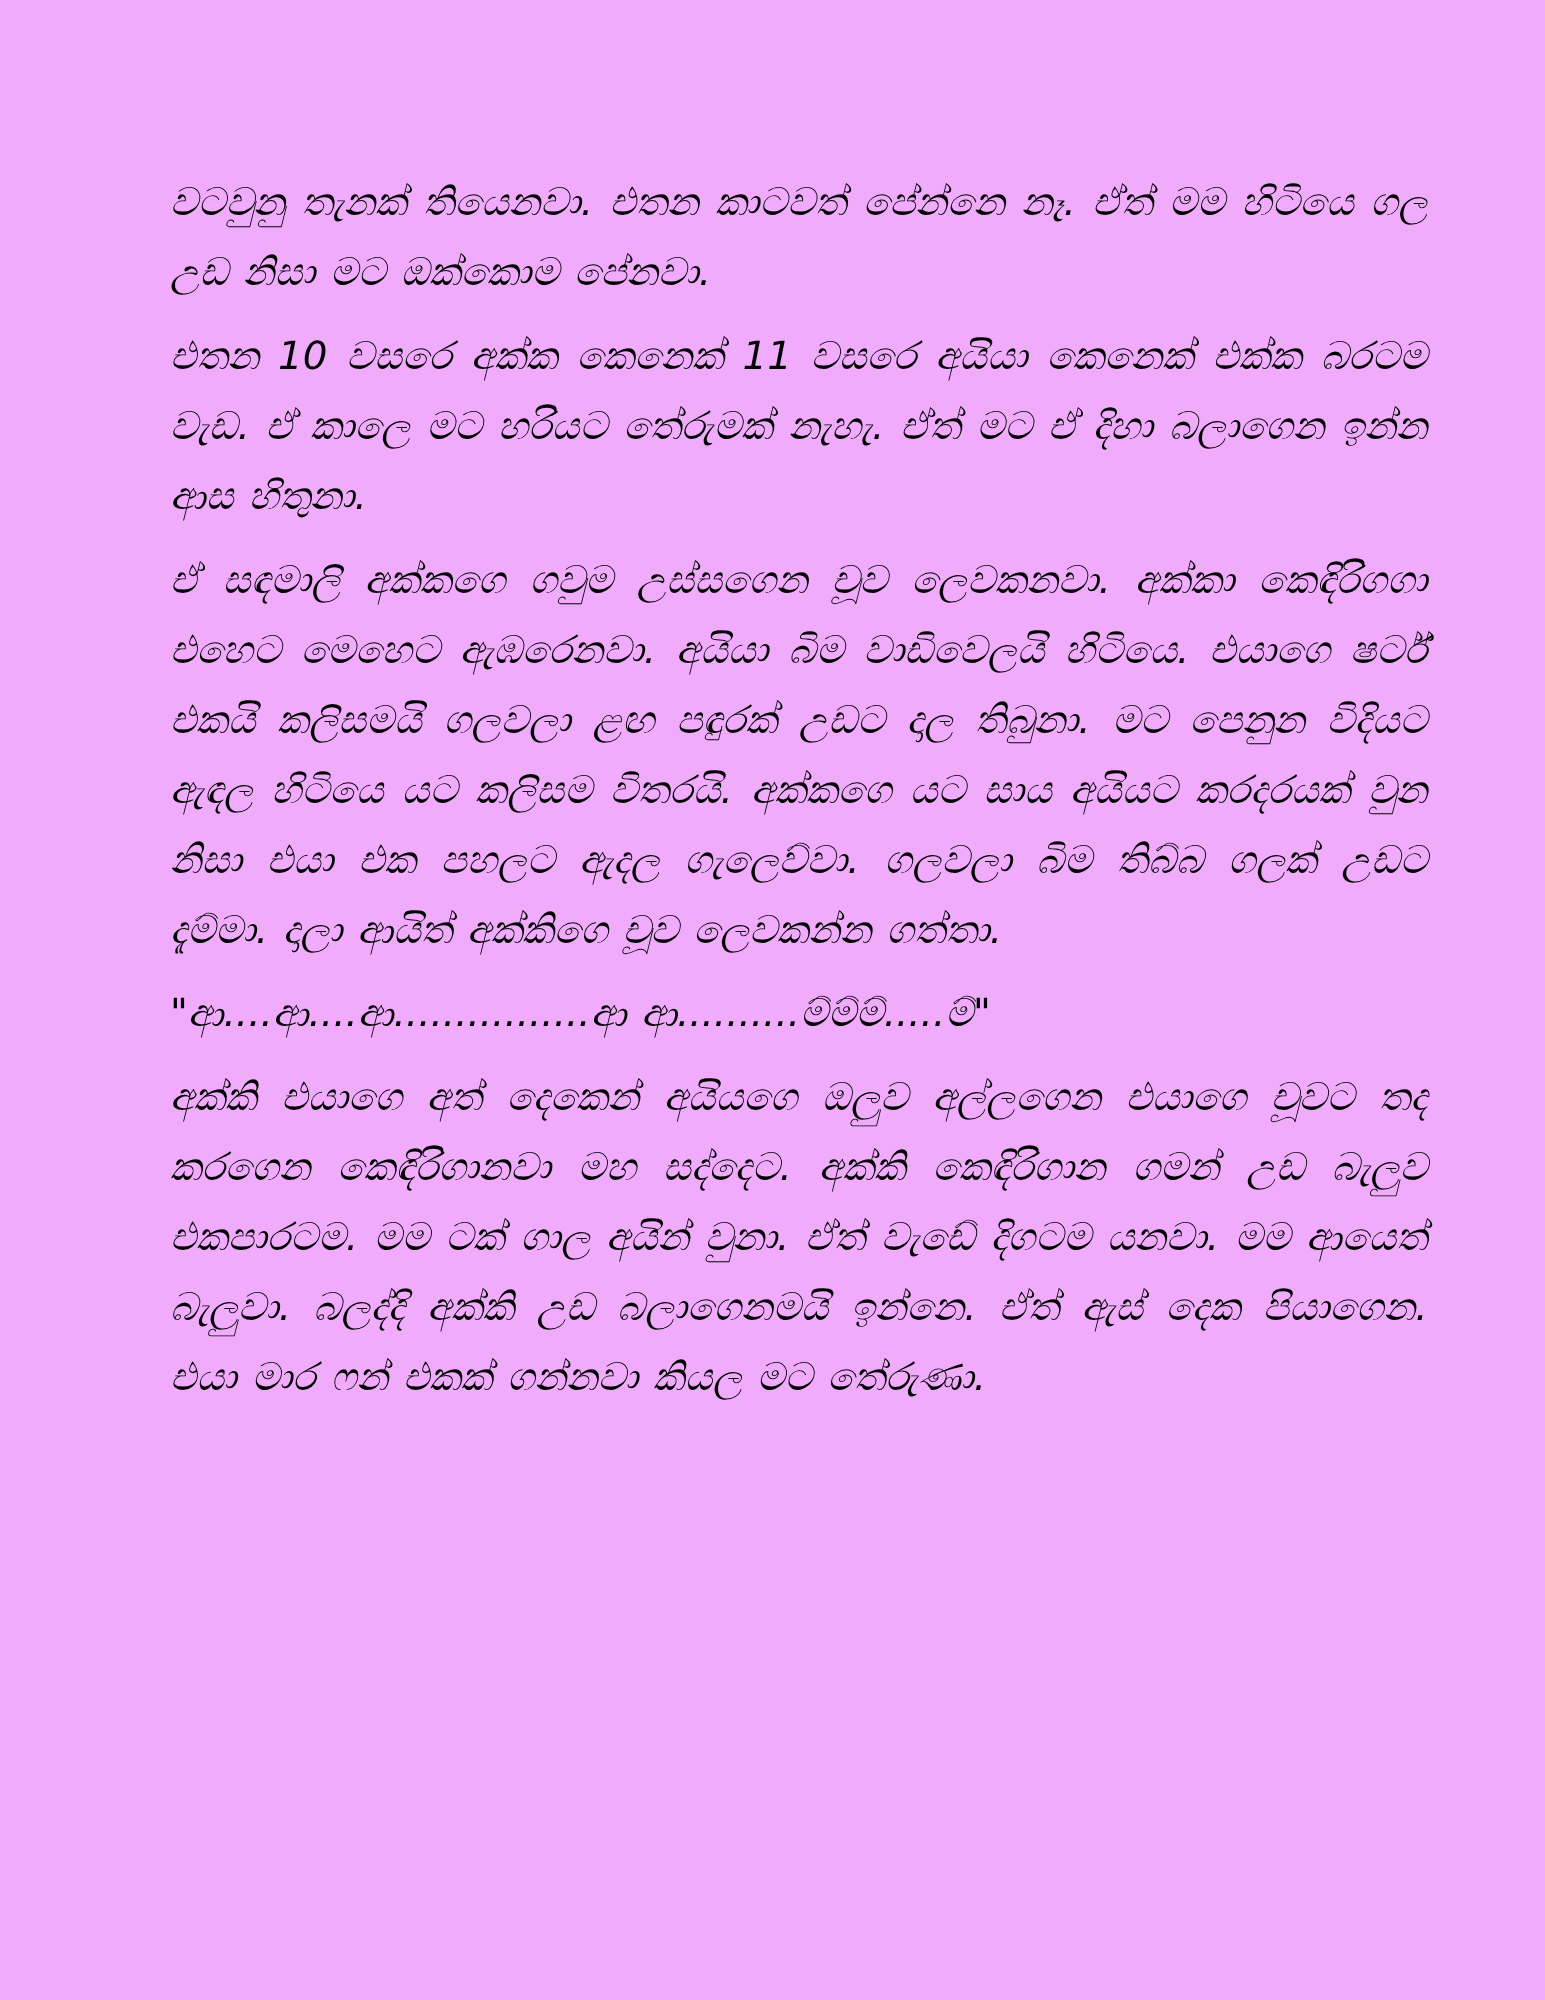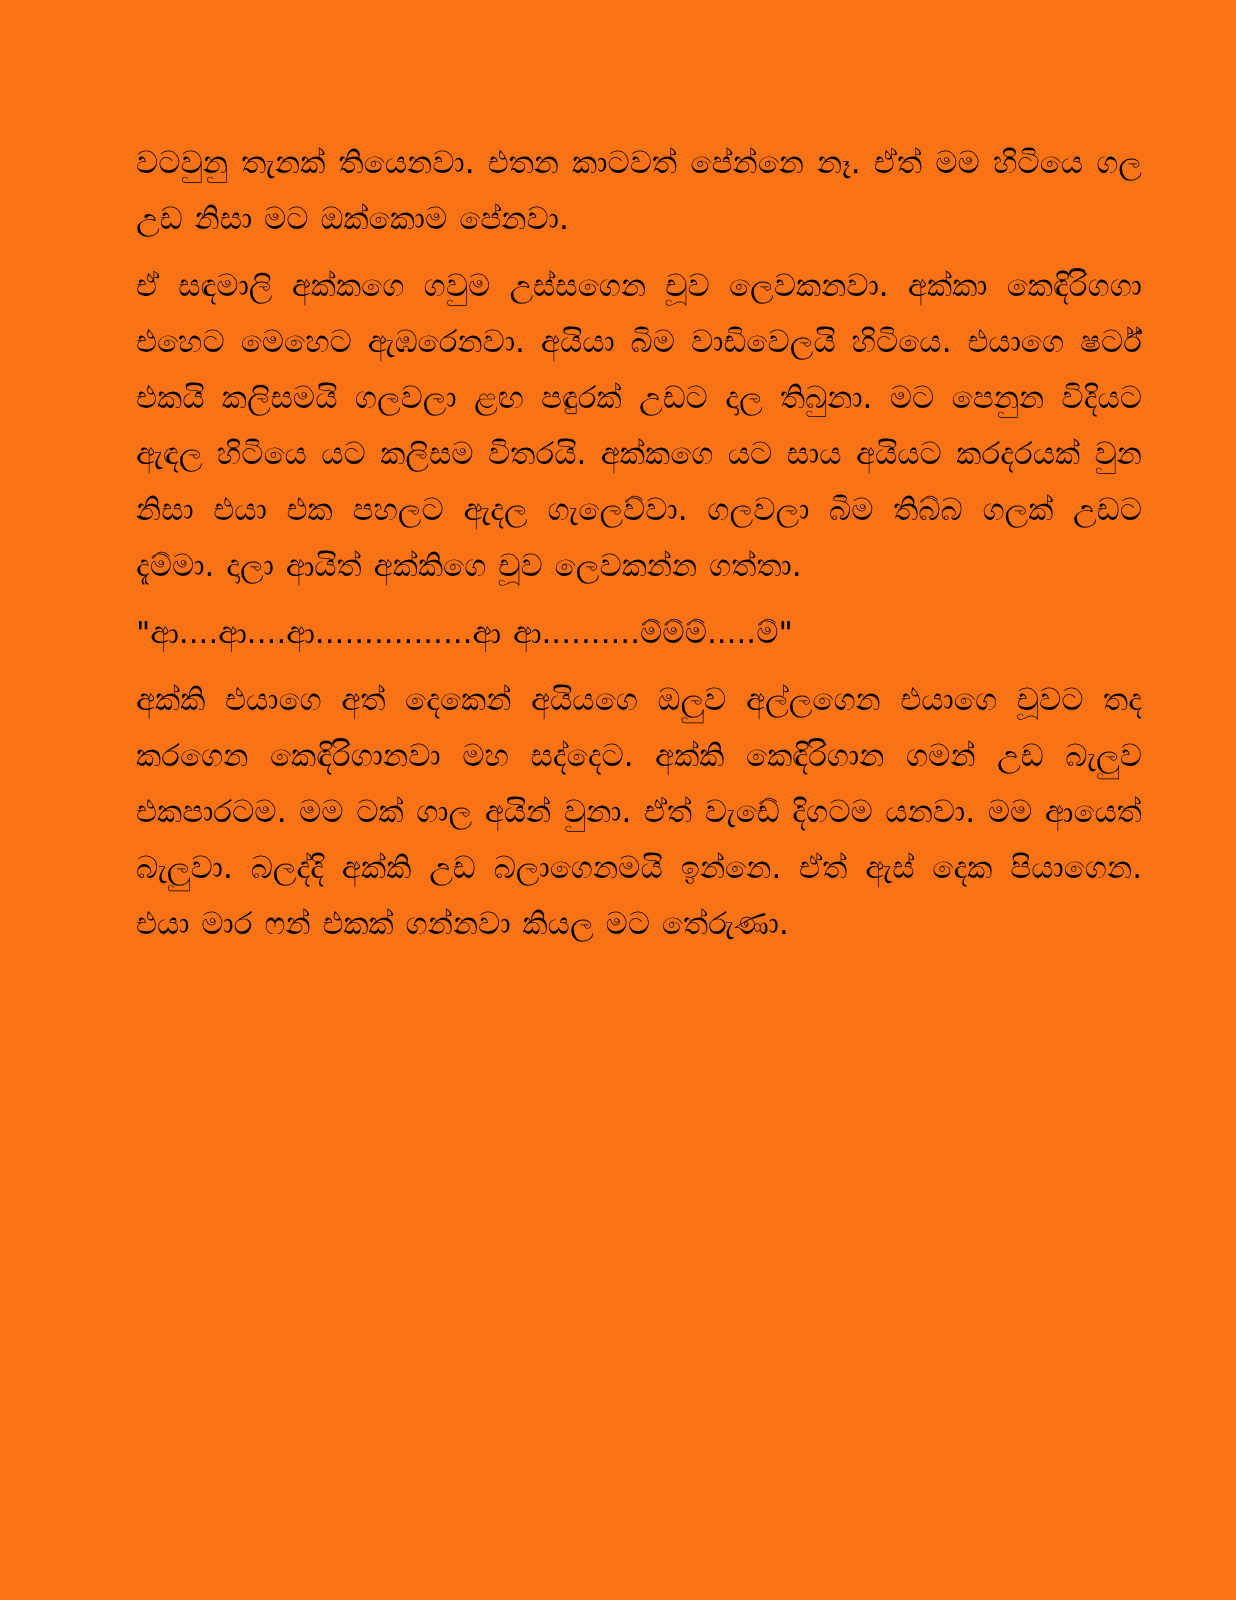--- a/index.html
+++ b/index.html
@@ -10,42 +10,44 @@
       width: 1236px;
       height: 1600px;
       background: #ffffff;
       font-family: "DejaVu Sans", sans-serif;
       overflow: hidden;
     }
     .page {
       box-sizing: border-box;
       width: 1236px;
       height: 1600px;
-      background: #f97316;
+      background: #f0abfc;
       padding: 134px 94px 0 136px;
+      font-style: italic;
     }
     .para {
       margin: 0 0 11px 0;
       font-size: 31px;
       line-height: 56px;
       color: #000000;
       text-align: justify;
       text-justify: inter-word;
       word-spacing: 2px;
     }
     .para.quote-line {
       text-align: left;
     }
   </style>
 </head>
 <body>
 
 <div class="page">
   <p class="para">වටවුනු තැනක් තියෙනවා. එතන කාටවත් පේන්නෙ නෑ. ඒත් මම හිටියෙ ගල උඩ නිසා මට ඔක්කොම පේනවා.</p>
 
+  <p class="para">එතන 10 වසරෙ අක්ක කෙනෙක් 11 වසරෙ අයියා කෙනෙක් එක්ක බරටම වැඩ. ඒ කාලෙ මට හරියට තේරුමක් නැහැ. ඒත් මට ඒ දිහා බලාගෙන ඉන්න ආස හිතුනා.</p>
 
 
   <p class="para">ඒ සඳමාලි අක්කගෙ ගවුම උස්සගෙන චූව ලෙවකනවා. අක්කා කෙඳිරිගගා එහෙට මෙහෙට ඇඹරෙනවා. අයියා බිම වාඩිවෙලයි හිටියෙ. එයාගෙ ෂර්ට් එකයි කලිසමයි ගලවලා ළඟ පඳුරක් උඩට දාල තිබුනා. මට පෙනුන විදියට ඇඳල හිටියෙ යට කලිසම විතරයි. අක්කගෙ යට සාය අයියට කරදරයක් වුන නිසා එයා එක පහලට ඇදල ගැලෙව්වා. ගලවලා බිම තිබ්බ ගලක් උඩට දැම්මා. දාලා ආයිත් අක්කිගෙ චූව ලෙවකන්න ගත්තා.</p>
 
   <p class="para quote-line">"ආ....ආ....ආ................ආ ආ..........ම්ම්ම්.....ම්"</p>
 
   <p class="para">අක්කි එයාගෙ අත් දෙකෙන් අයියගෙ ඔලුව අල්ලගෙන එයාගෙ චූවට තද කරගෙන කෙඳිරිගානවා මහ සද්දෙට. අක්කි කෙඳිරිගාන ගමන් උඩ බැලුව එකපාරටම. මම ටක් ගාල අයින් වුනා. ඒත් වැඩේ දිගටම යනවා. මම ආයෙත් බැලුවා. බලද්දි අක්කි උඩ බලාගෙනමයි ඉන්නෙ. ඒත් ඇස් දෙක පියාගෙන. එයා මාර ෆන් එකක් ගන්නවා කියල මට තේරුණා.</p>
 </div>
 
 </body></html>

